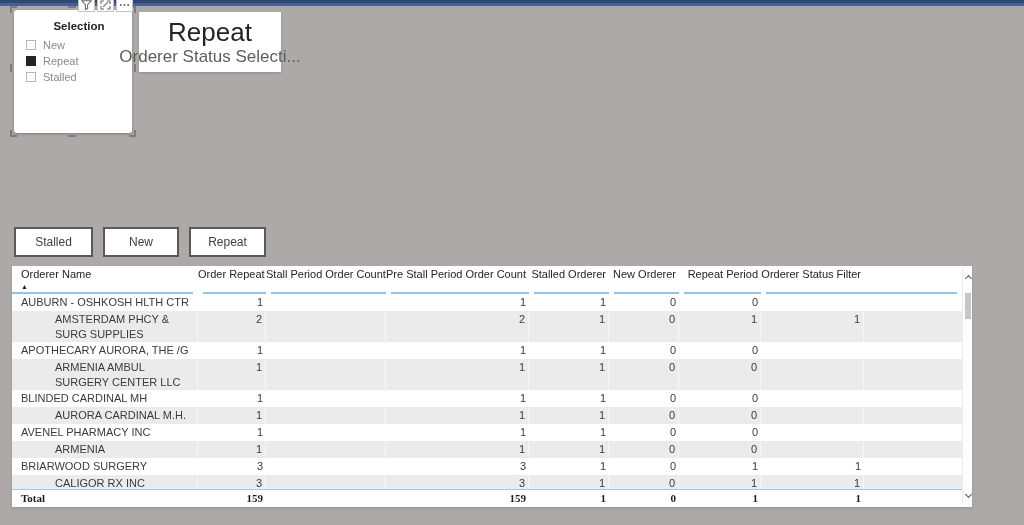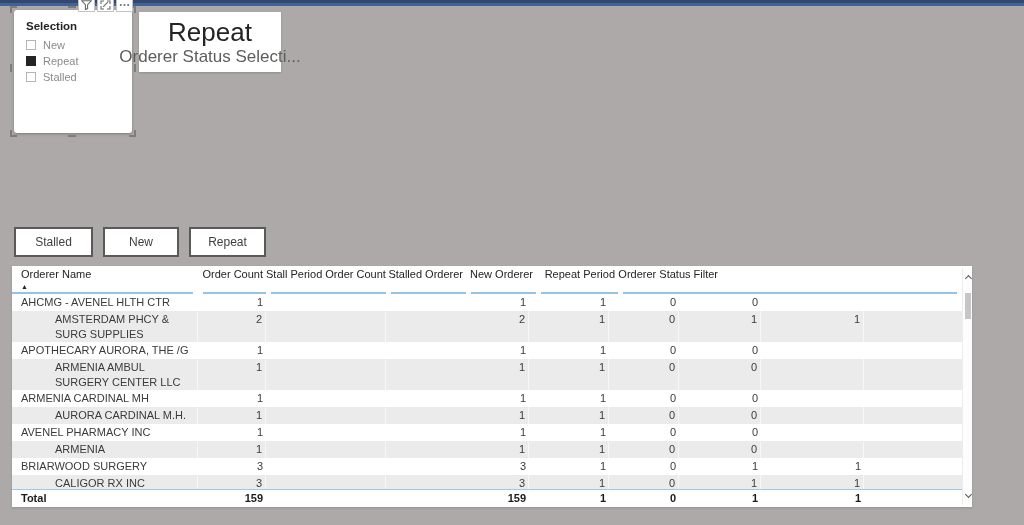--- a/index.html
+++ b/index.html
@@ -17,21 +17,21 @@
 
   
   .vis-toolbar{position:absolute;left:78px;top:-3px;display:flex;gap:2px;z-index:5;}
   .tb-btn{width:17px;height:15px;background:#fff;border:1px solid #c3c3c3;
     display:flex;align-items:flex-end;justify-content:center;padding-bottom:1px;}
   .tb-btn svg{display:block;}
 
   
   .slicer{position:absolute;left:14px;top:10px;width:118px;height:123px;background:#fff;
     border-radius:3px;box-shadow:0 1px 3px rgba(0,0,0,.28);padding:10px 0 0 12px;}
-  .slicer-title{font-size:11.5px;font-weight:bold;color:var(--ink);margin-bottom:5px;}
+  .slicer-title{font-size:11.5px;font-weight:bold;color:var(--ink);margin-bottom:5px;text-align:center;}
   .slicer-item{display:flex;align-items:center;height:15px;margin-bottom:1px;cursor:pointer;}
   .cb{width:10px;height:10px;border:1px solid #b5b5b5;background:#fff;margin-right:7px;flex:0 0 auto;}
   .cb.checked{background:var(--ink);border-color:var(--ink);}
   .cb-label{font-size:11px;color:#8a8a8a;}
   .h{position:absolute;}
   .h-tl{left:-4px;top:-4px;width:7px;height:7px;border-left:2px solid #7d7d7d;border-top:2px solid #7d7d7d;}
   .h-tr{right:-4px;top:-4px;width:7px;height:7px;border-right:2px solid #7d7d7d;border-top:2px solid #7d7d7d;}
   .h-bl{left:-4px;bottom:-4px;width:7px;height:7px;border-left:2px solid #7d7d7d;border-bottom:2px solid #7d7d7d;}
   .h-br{right:-4px;bottom:-4px;width:7px;height:7px;border-right:2px solid #7d7d7d;border-bottom:2px solid #7d7d7d;}
   .h-ml{left:-4px;top:54px;width:2px;height:8px;background:#7d7d7d;}
@@ -68,21 +68,21 @@
   .trow.band{background:var(--band);}
   .cell{font-size:11px;color:var(--body-ink);line-height:15px;padding-top:1px;}
   .trow.band .cell{border-right:1px solid #f7f7f7;padding-left:43px;}
   .col0{width:186px;padding-left:9px;padding-right:6px;}
   .col1{width:68px;}.col2{width:120px;}.col3{width:143px;}
   .col4{width:80px;}.col5{width:70px;}.col6{width:82px;}.col7{width:103px;}
   .num{text-align:right;padding-right:3px;}
   .colf{flex:1;border-right:none !important;}
   .blue-sep{position:absolute;left:0;right:10px;top:223px;height:1px;background:#9ccaee;}
   .total-row{position:absolute;left:0;right:10px;top:224px;height:17px;display:flex;background:#fff;}
-  .total-row .cell{font-weight:bold;color:#1b1b1b;}
+  .total-row .cell{font-weight:bold;color:#1b1b1b;font-family:Liberation Serif, serif;}
 
   
   .sbar{position:absolute;right:0;top:2px;bottom:2px;width:10px;background:#fdfdfd;border-left:1px solid #ececec;}
   .chev{position:absolute;left:2.5px;width:5px;height:5px;border-left:1.5px solid #555;border-top:1.5px solid #555;cursor:pointer;}
   .chev.up{top:8px;transform:rotate(45deg);}
   .chev.down{bottom:8px;transform:rotate(225deg);}
   .sthumb{position:absolute;left:2px;top:25px;width:6px;height:26px;background:#c6c6c6;cursor:grab;}
 </style>
 </head>
 <body>
@@ -145,31 +145,32 @@
 
   <div class="btn-row" id="buttons">
       <div class="pbtn">Stalled</div>
       <div class="pbtn">New</div>
       <div class="pbtn">Repeat</div>
     </div>
 
   <div class="tablev">
     <div class="thead" id="thead">
         <div class="hcell col0">Orderer Name<div class="sort-arrow">▲</div></div>
-        <div class="hcell col1 num">Order Count</div>
+        <div class="hcell col1 num">Order Repeat</div>
         <div class="hcell col2 num">Stall Period Order Count</div>
+        <div class="hcell col3 num">Pre Stall Period Order Count</div>
         <div class="hcell col4 num">Stalled Orderer</div>
         <div class="hcell col5 num">New Orderer</div>
         <div class="hcell col6 num">Repeat Period</div>
         <div class="hcell col7 num">Orderer Status Filter</div>
         <div class="hcell colf"></div>
       </div>
     <div class="tbody" id="tbody">
         <div class="trow">
-          <div class="cell col0">AHCMG - AVENEL HLTH CTR</div>
+          <div class="cell col0">AUBURN - OSHKOSH HLTH CTR</div>
           <div class="cell col1 num">1</div>
           <div class="cell col2 num"></div>
           <div class="cell col3 num">1</div>
           <div class="cell col4 num">1</div>
           <div class="cell col5 num">0</div>
           <div class="cell col6 num">0</div>
           <div class="cell col7 num"></div>
           <div class="cell colf"></div>
         </div>
         <div class="trow band">
@@ -199,21 +200,21 @@
           <div class="cell col1 num">1</div>
           <div class="cell col2 num"></div>
           <div class="cell col3 num">1</div>
           <div class="cell col4 num">1</div>
           <div class="cell col5 num">0</div>
           <div class="cell col6 num">0</div>
           <div class="cell col7 num"></div>
           <div class="cell colf"></div>
         </div>
         <div class="trow">
-          <div class="cell col0">ARMENIA CARDINAL MH</div>
+          <div class="cell col0">BLINDED CARDINAL MH</div>
           <div class="cell col1 num">1</div>
           <div class="cell col2 num"></div>
           <div class="cell col3 num">1</div>
           <div class="cell col4 num">1</div>
           <div class="cell col5 num">0</div>
           <div class="cell col6 num">0</div>
           <div class="cell col7 num"></div>
           <div class="cell colf"></div>
         </div>
         <div class="trow band">

